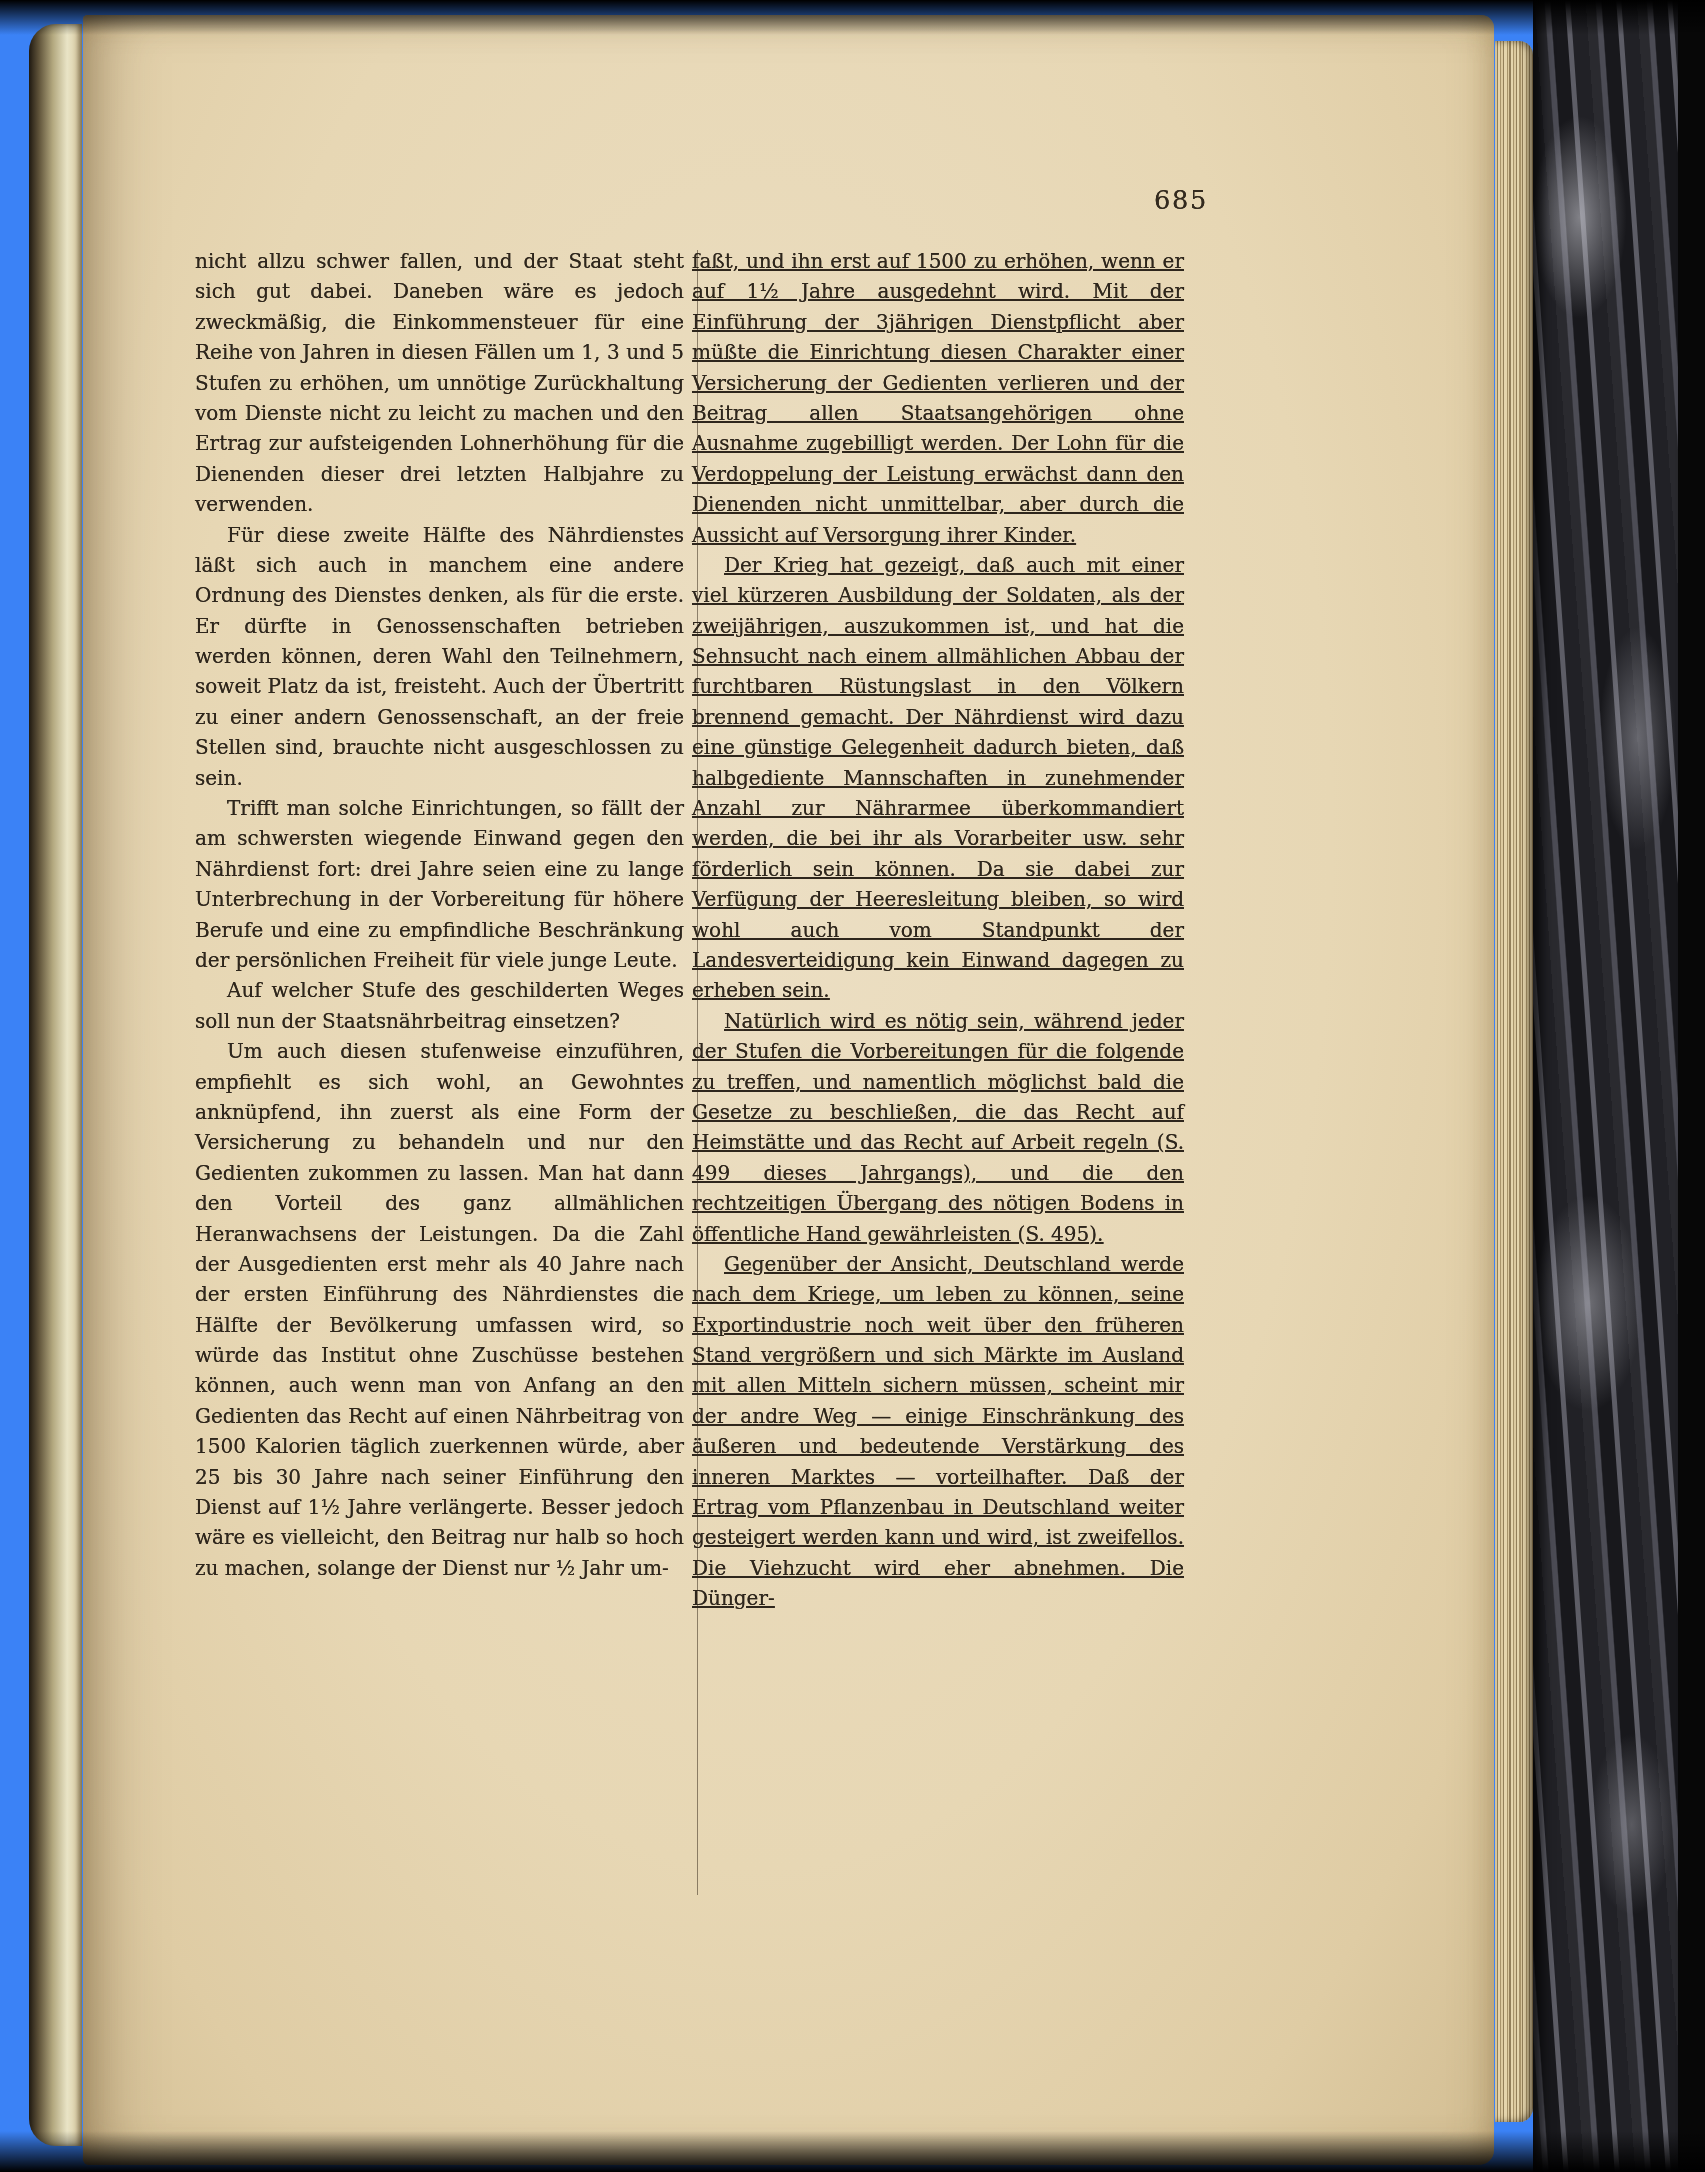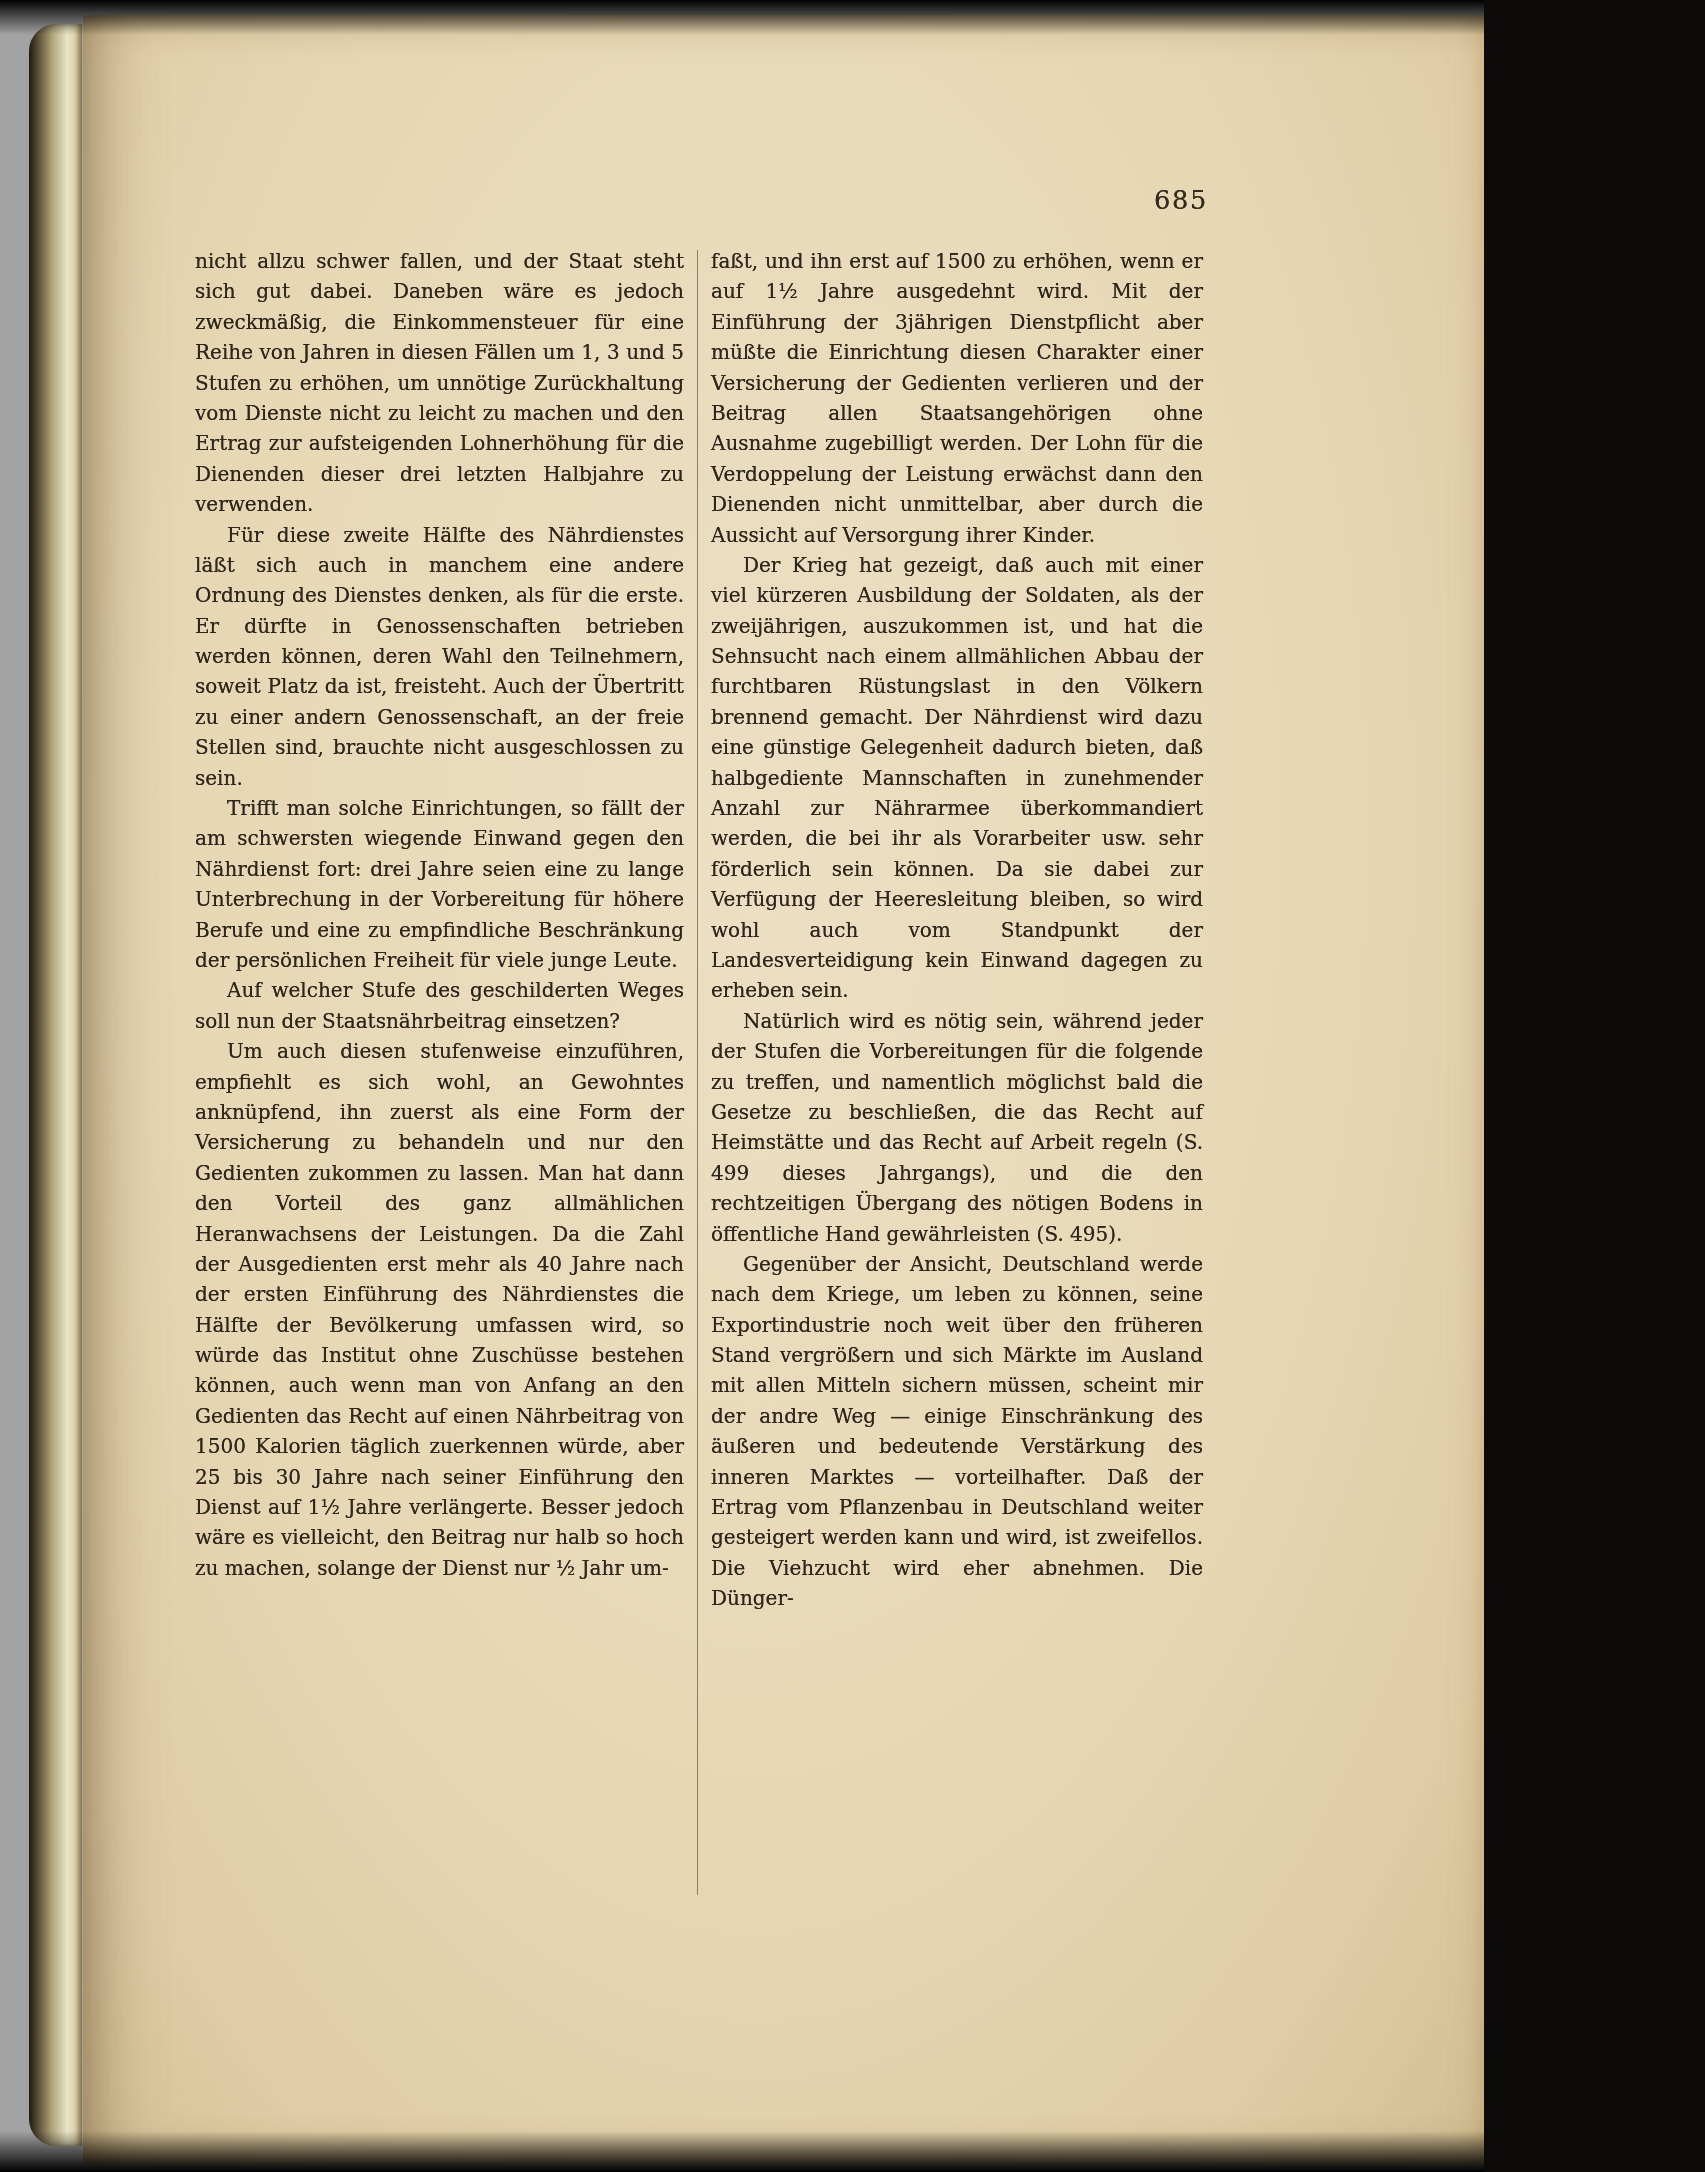--- a/index.html
+++ b/index.html
@@ -1,17 +1,17 @@
 <!DOCTYPE html>
 <html lang="de" style="font-size:9.3px"><head>
 <meta charset="utf-8">
 <style>
   html,body{margin:0;padding:0;background:#0c0b0a;}
-  #scene{position:relative;width:1484px;height:2172px;overflow:hidden;
-         background:#a3a3a3;font-family:"DejaVu Serif","Liberation Serif",serif;}
+  #scene{position:relative;width:1705px;height:2172px;overflow:hidden;
+         background:#3b82f6;font-family:"DejaVu Serif","Liberation Serif",serif;}
 
   
   #left-page-stack{position:absolute;left:29px;top:24.4px;width:53px;height:2122px;
     border-radius:27px 0 0 27px;
     background:linear-gradient(90deg,#201a12 0%,#5d5138 18%,#b3a87f 45%,#e9e4c6 72%,#d6c69c 100%);
     box-shadow:inset -3.5px 0 5.8px rgba(60,45,20,.55);}
 
   
   #page{position:absolute;left:83px;top:15px;width:1411px;height:2150px;
     border-radius:4.6px 12.8px 15px 5.8px;
@@ -22,21 +22,21 @@
                inset 0 -23px 46px -23px rgba(120,95,50,.4);}
 
   #page-number{position:absolute;left:1040px;top:170px;width:116px;
     font-size:25.6px;letter-spacing:1.7px;color:#332a1e;text-align:center;
     text-shadow:0 0 0.3px #332a1e;}
 
   .column{position:absolute;top:231px;color:#2e261c;font-size:20px;line-height:1.52;
     text-align:justify;hyphens:auto;-webkit-hyphens:auto;
     text-shadow:0 0 0.3px rgba(46,38,28,.85);}
   #col-left{left:112px;width:489px;}
-  #col-right{left:628px;width:492px;}
+  #col-right{left:609px;width:492px;text-decoration:underline;}
   .column p{margin:0;text-indent:1.6em;}
   .column p.no-indent{text-indent:0;}
 
   #column-rule{position:absolute;left:614px;top:235px;width:1.2px;height:1645px;
     background:rgba(62,50,32,.55);}
 
   
   #fore-edge{position:absolute;left:1495px;top:41px;width:38px;height:2081px;
     border-radius:0 14px 14px 0;
     background:repeating-linear-gradient(90deg,#dcca9f 0 1.7px,#93805a 1.7px 2.9px,#e5d5ac 2.9px 5.2px,#a8946a 5.2px 6.4px);

